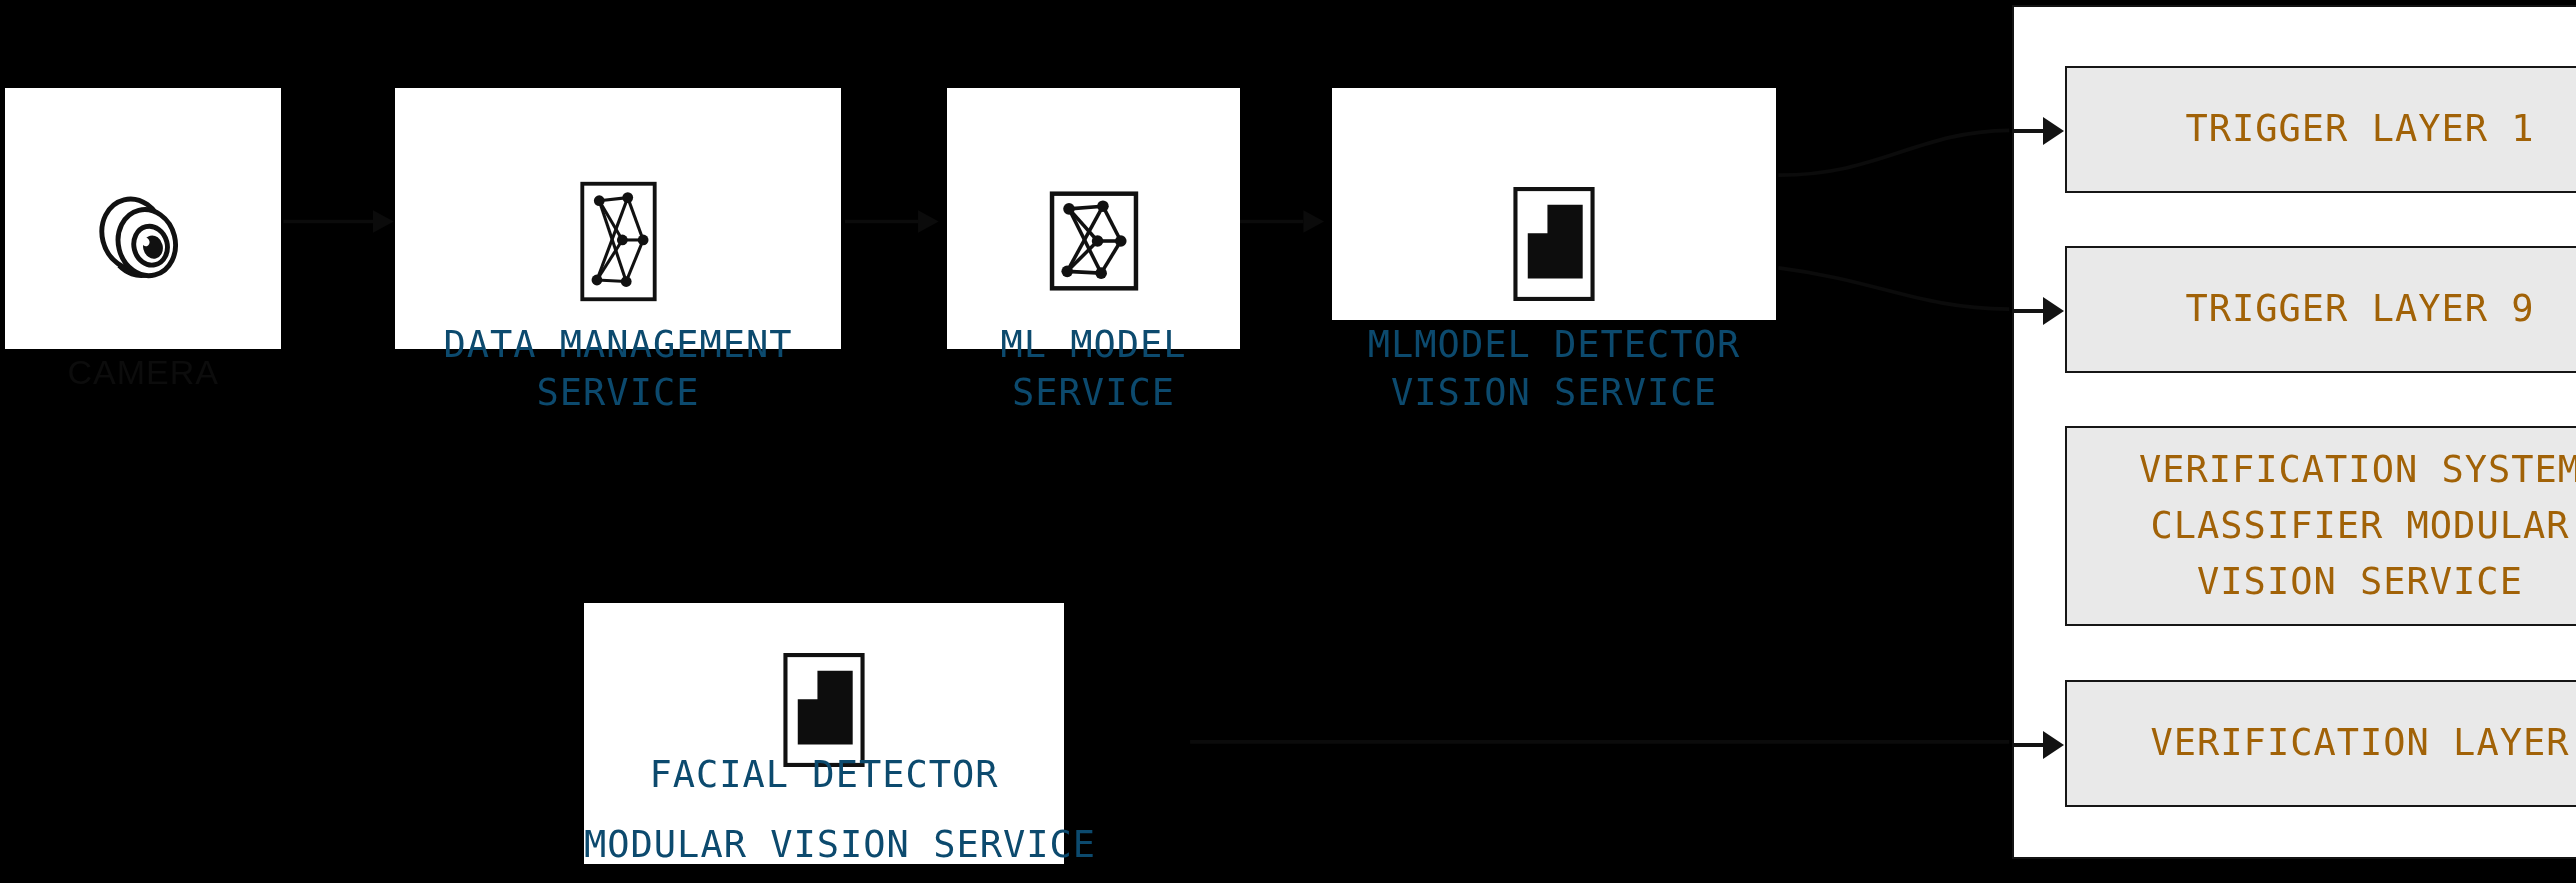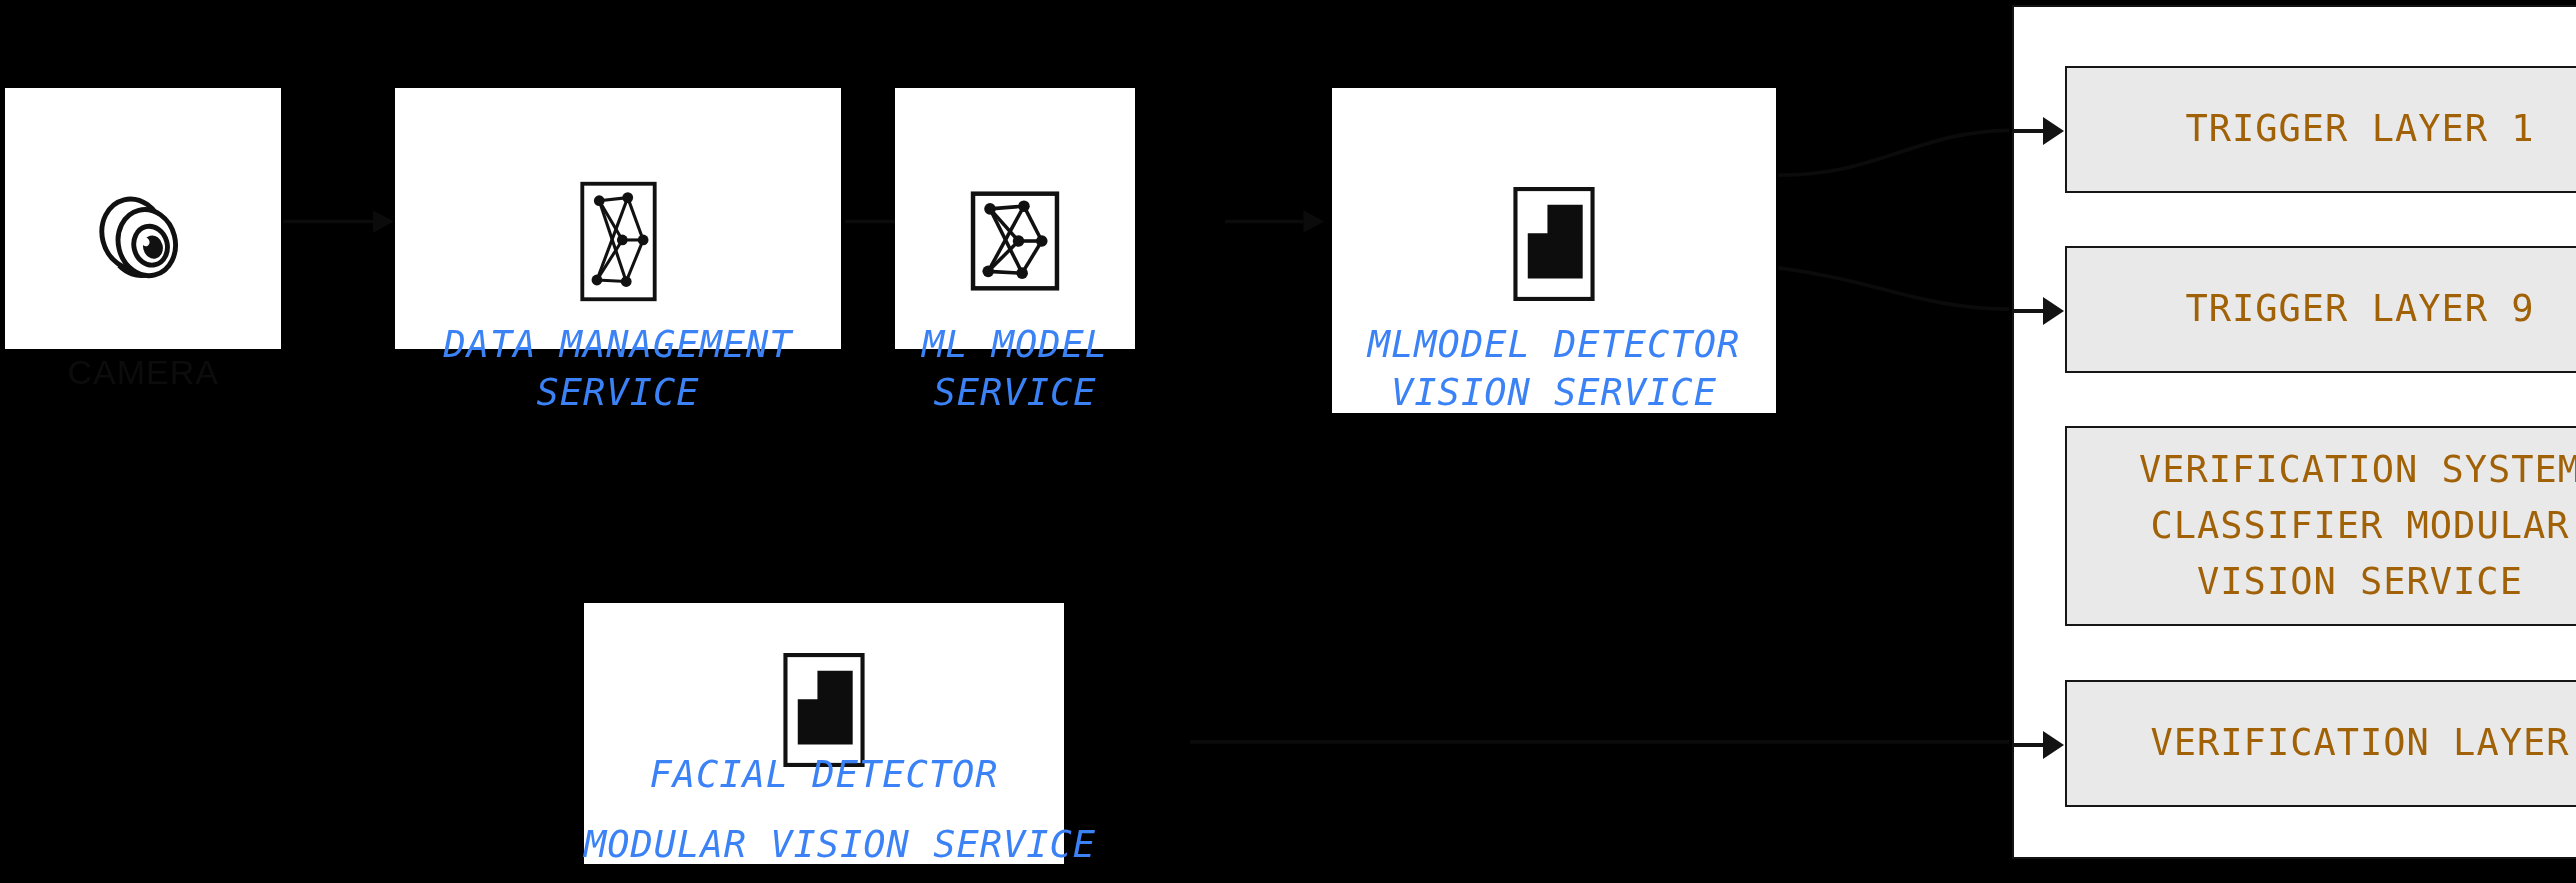--- a/index.html
+++ b/index.html
@@ -1,20 +1,20 @@
 <!DOCTYPE html>
 <html style="font-size:8.2px"><head>
 <meta charset="utf-8">
 <style>
   html,body{margin:0;padding:0;background:#000;}
   .stage{position:relative;width:3818px;height:883px;background:#000;overflow:hidden;
          font-family:"DejaVu Sans Mono","Liberation Mono",monospace;color:#101010;}
   .bx{position:absolute;background:#fff;}
   .mono-line{position:absolute;left:0;width:100%;text-align:center;font-size:37px;line-height:46px;height:46px;
-             letter-spacing:1px;color:#3b82f6;white-space:pre;font-style:italic;}
+             letter-spacing:1px;color:#0c4a6e;white-space:pre;}
   .sans-line{position:absolute;left:0;width:100%;text-align:center;font-family:"Liberation Sans",sans-serif;
              font-size:34px;line-height:43px;height:43px;letter-spacing:1px;color:#0c0c0c;white-space:pre;}
   .iconwrap{position:absolute;left:0;width:100%;display:flex;justify-content:center;}
   
   .container{position:absolute;left:2012px;top:4.6px;width:697px;height:854px;background:#fff;
              border:2.6px solid #131313;box-sizing:border-box;}
   .layer{position:absolute;left:51px;width:590px;background:#e9e9e9;border:2.1px solid #161616;
          box-sizing:border-box;display:flex;flex-direction:column;align-items:center;justify-content:center;}
   .layer .ltxt{font-size:37px;line-height:56px;letter-spacing:1px;color:#a16207;text-align:center;white-space:pre;}
   .p-arrow{position:absolute;left:0;}
@@ -87,21 +87,21 @@
           <circle cx="82" cy="76" r="7"></circle>
             <circle cx="22" cy="128" r="7"></circle>
             <circle cx="60" cy="130" r="7"></circle>
         </g>
       </svg>
     </div>
     <span class="mono-line" style="top:234px;">DATA MANAGEMENT</span>
     <span class="mono-line" style="top:282px;">SERVICE</span>
   </div>
 
-  <div class="bx" style="left:895px;top:88px;width:240px;height:261px;">
+  <div class="bx" style="left:947px;top:88px;width:293px;height:261px;">
     <div class="iconwrap" style="top:103px;">
       <svg width="90" height="100" viewBox="0 0 100 112">
         <rect x="3" y="3" width="94" height="106" fill="#fff" stroke="#111" stroke-width="5"></rect>
         <g stroke="#111" stroke-width="4">
           <line x1="22" y1="20" x2="60" y2="17"></line>
             <line x1="22" y1="20" x2="54" y2="56"></line>
           <line x1="22" y1="20" x2="58" y2="92"></line>
             <line x1="20" y1="90" x2="60" y2="17"></line>
           <line x1="20" y1="90" x2="54" y2="56"></line>
             <line x1="20" y1="90" x2="58" y2="92"></line>
@@ -116,21 +116,21 @@
           <circle cx="80" cy="56" r="6.5"></circle>
             <circle cx="20" cy="90" r="6.5"></circle>
             <circle cx="58" cy="92" r="6.5"></circle>
         </g>
       </svg>
     </div>
     <span class="mono-line" style="top:234px;">ML MODEL</span>
     <span class="mono-line" style="top:282px;">SERVICE</span>
   </div>
 
-  <div class="bx" style="left:1332px;top:88px;width:444px;height:325px;">
+  <div class="bx" style="left:1332px;top:88px;width:444px;height:232px;">
     <div class="iconwrap" style="top:98px;">
       <svg width="82" height="116" viewBox="0 0 100 140">
         <rect x="3" y="3" width="94" height="134" fill="#fff" stroke="#111" stroke-width="5"></rect>
         <polygon points="42,22 85,22 85,112 18,112 18,57 42,57" fill="#0d0d0d"></polygon>
       </svg>
     </div>
     <span class="mono-line" style="top:234px;">MLMODEL DETECTOR</span>
     <span class="mono-line" style="top:282px;">VISION SERVICE</span>
   </div>
 

